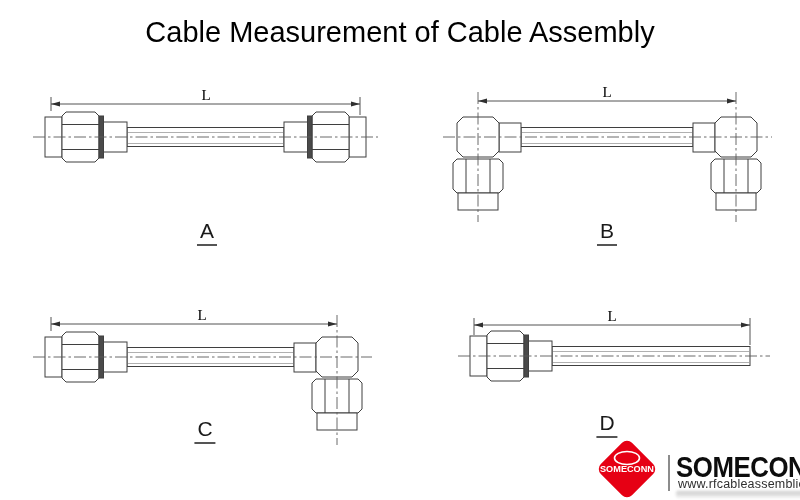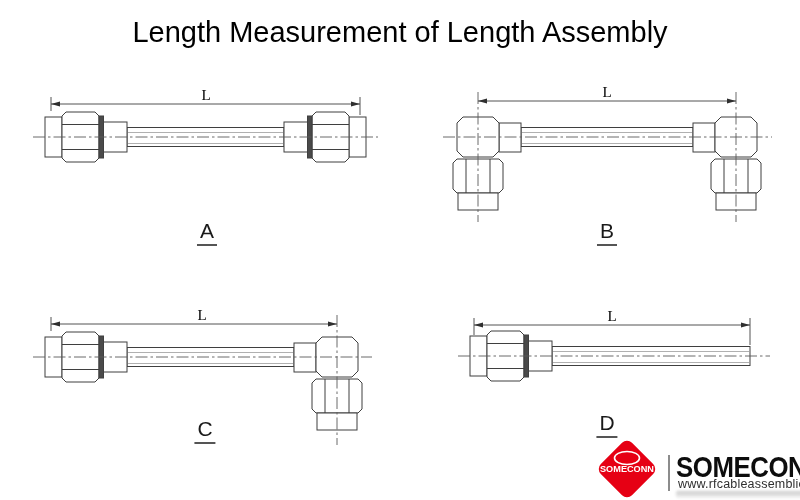--- a/index.html
+++ b/index.html
@@ -42,21 +42,21 @@
   }
   .logo-reflection {
     position:absolute; left:84px; top:53px; width:138px; height:7px;
     background:linear-gradient(to bottom, #9b9b9b, #ececec);
     filter:blur(1.5px); opacity:0.55; border-radius:2px;
   }
 </style>
 </head>
 <body>
 
-<div class="title">Length Measurement of Length Assembly</div>
+<div class="title">Cable Measurement of Cable Assembly</div>
 
 <svg class="stage" viewBox="0 0 800 500">
   <defs>
 
     <g id="conn-straight">
       <rect x="0" y="-20" width="17" height="40"></rect>
       <path d="M17,-21 L21,-25 L50,-25 L54,-21 L54,21 L50,25 L21,25 L17,21 Z"></path>
       <line x1="17" y1="-12.5" x2="54" y2="-12.5"></line>
       <line x1="17" y1="12.5" x2="54" y2="12.5"></line>
       <rect x="54" y="-21" width="4.5" height="42" fill="#4a4a4a"></rect>

